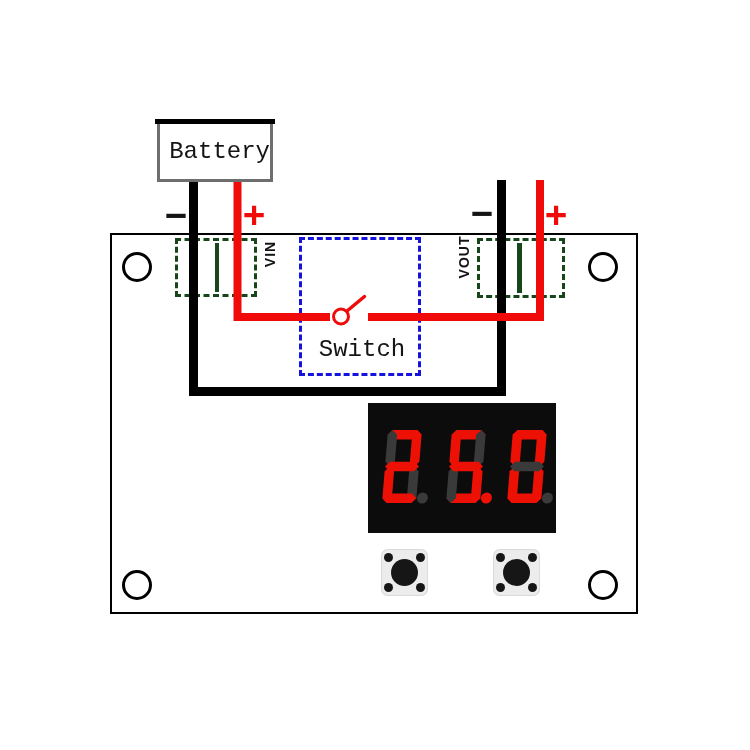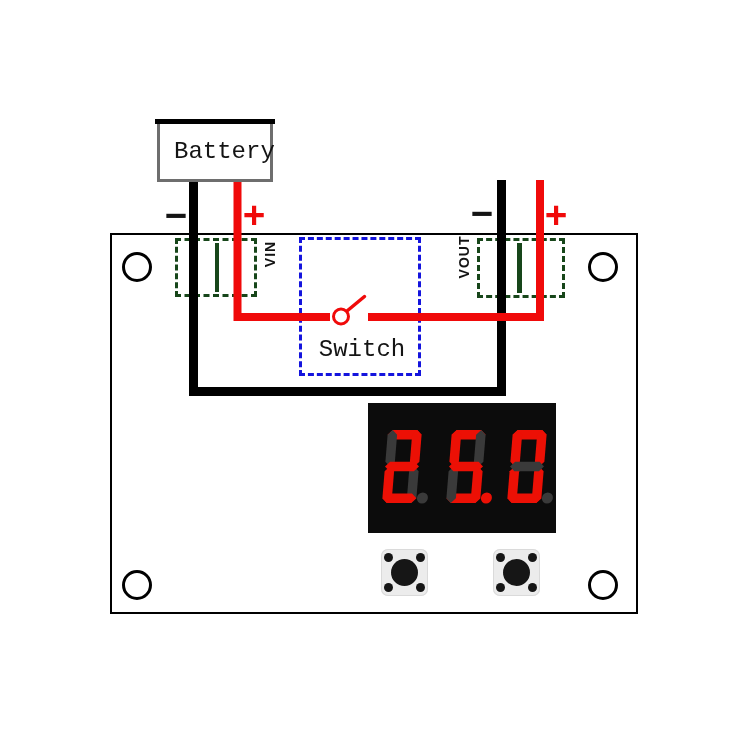--- a/index.html
+++ b/index.html
@@ -6,21 +6,21 @@
   #stage{
     position:relative;width:750px;height:750px;background:#ffffff;
     font-family:"Liberation Mono","DejaVu Sans Mono",monospace;
     color:var(--text,#141414);overflow:hidden;
   }
   .abs{position:absolute;}
   
   .board{left:110px;top:233px;width:528px;height:381px;border:2px solid var(--board-border,#000);box-sizing:border-box;background:#fff;}
   .hole{width:30px;height:30px;border:3px solid #000;border-radius:50%;box-sizing:border-box;background:#fff;}
   
-  .battery-box{left:157px;top:120px;width:116px;height:62px;border:3px solid var(--battery-border,#6e6e6e);box-sizing:border-box;background:#fff;display:flex;align-items:center;justify-content:flex-start;padding-left:14px;}
+  .battery-box{left:157px;top:120px;width:116px;height:62px;border:3px solid var(--battery-border,#6e6e6e);box-sizing:border-box;background:#fff;display:flex;align-items:center;justify-content:flex-end;}
   .battery-top{left:155px;top:119px;width:120px;height:5px;background:#000;}
   .diagram-text{font-size:24px;white-space:nowrap;letter-spacing:0px;}
   .output-label{left:446px;top:146px;}
   .switch-label{left:299px;top:336px;width:126px;text-align:center;}
   
   .sign{width:32px;height:32px;display:flex;align-items:center;justify-content:center;
         font:bold 36px "DejaVu Sans Mono",monospace;}
   .sign.red{color:var(--wire-red,#f00a0a);}
   
   .greenbox{border:3px dashed var(--terminal-green,#17461a);box-sizing:border-box;}

